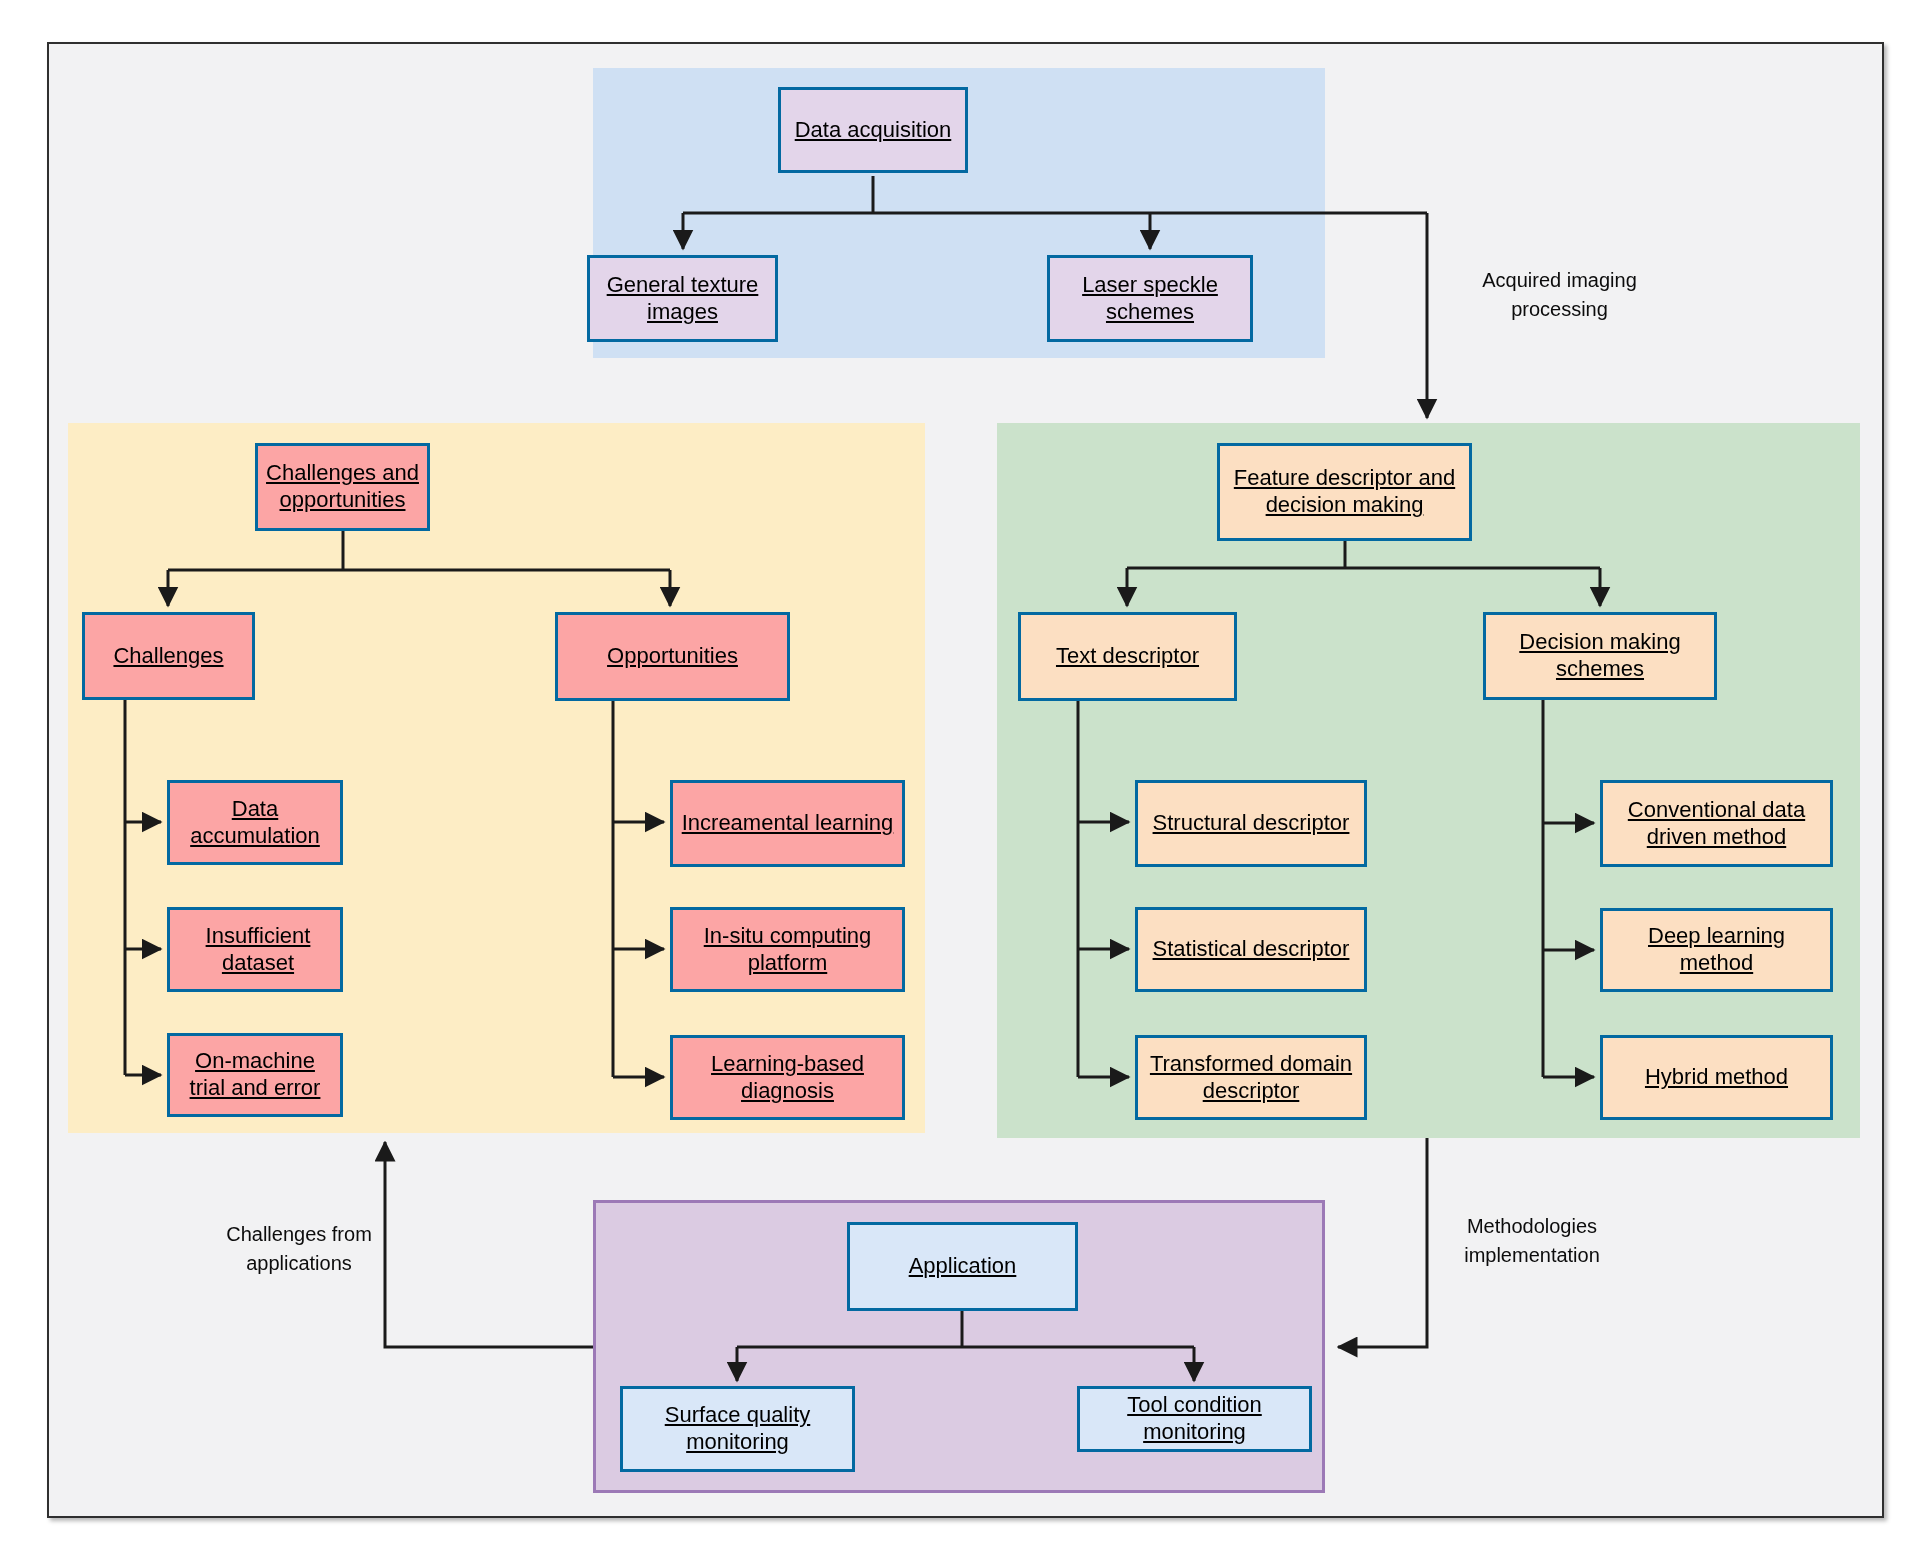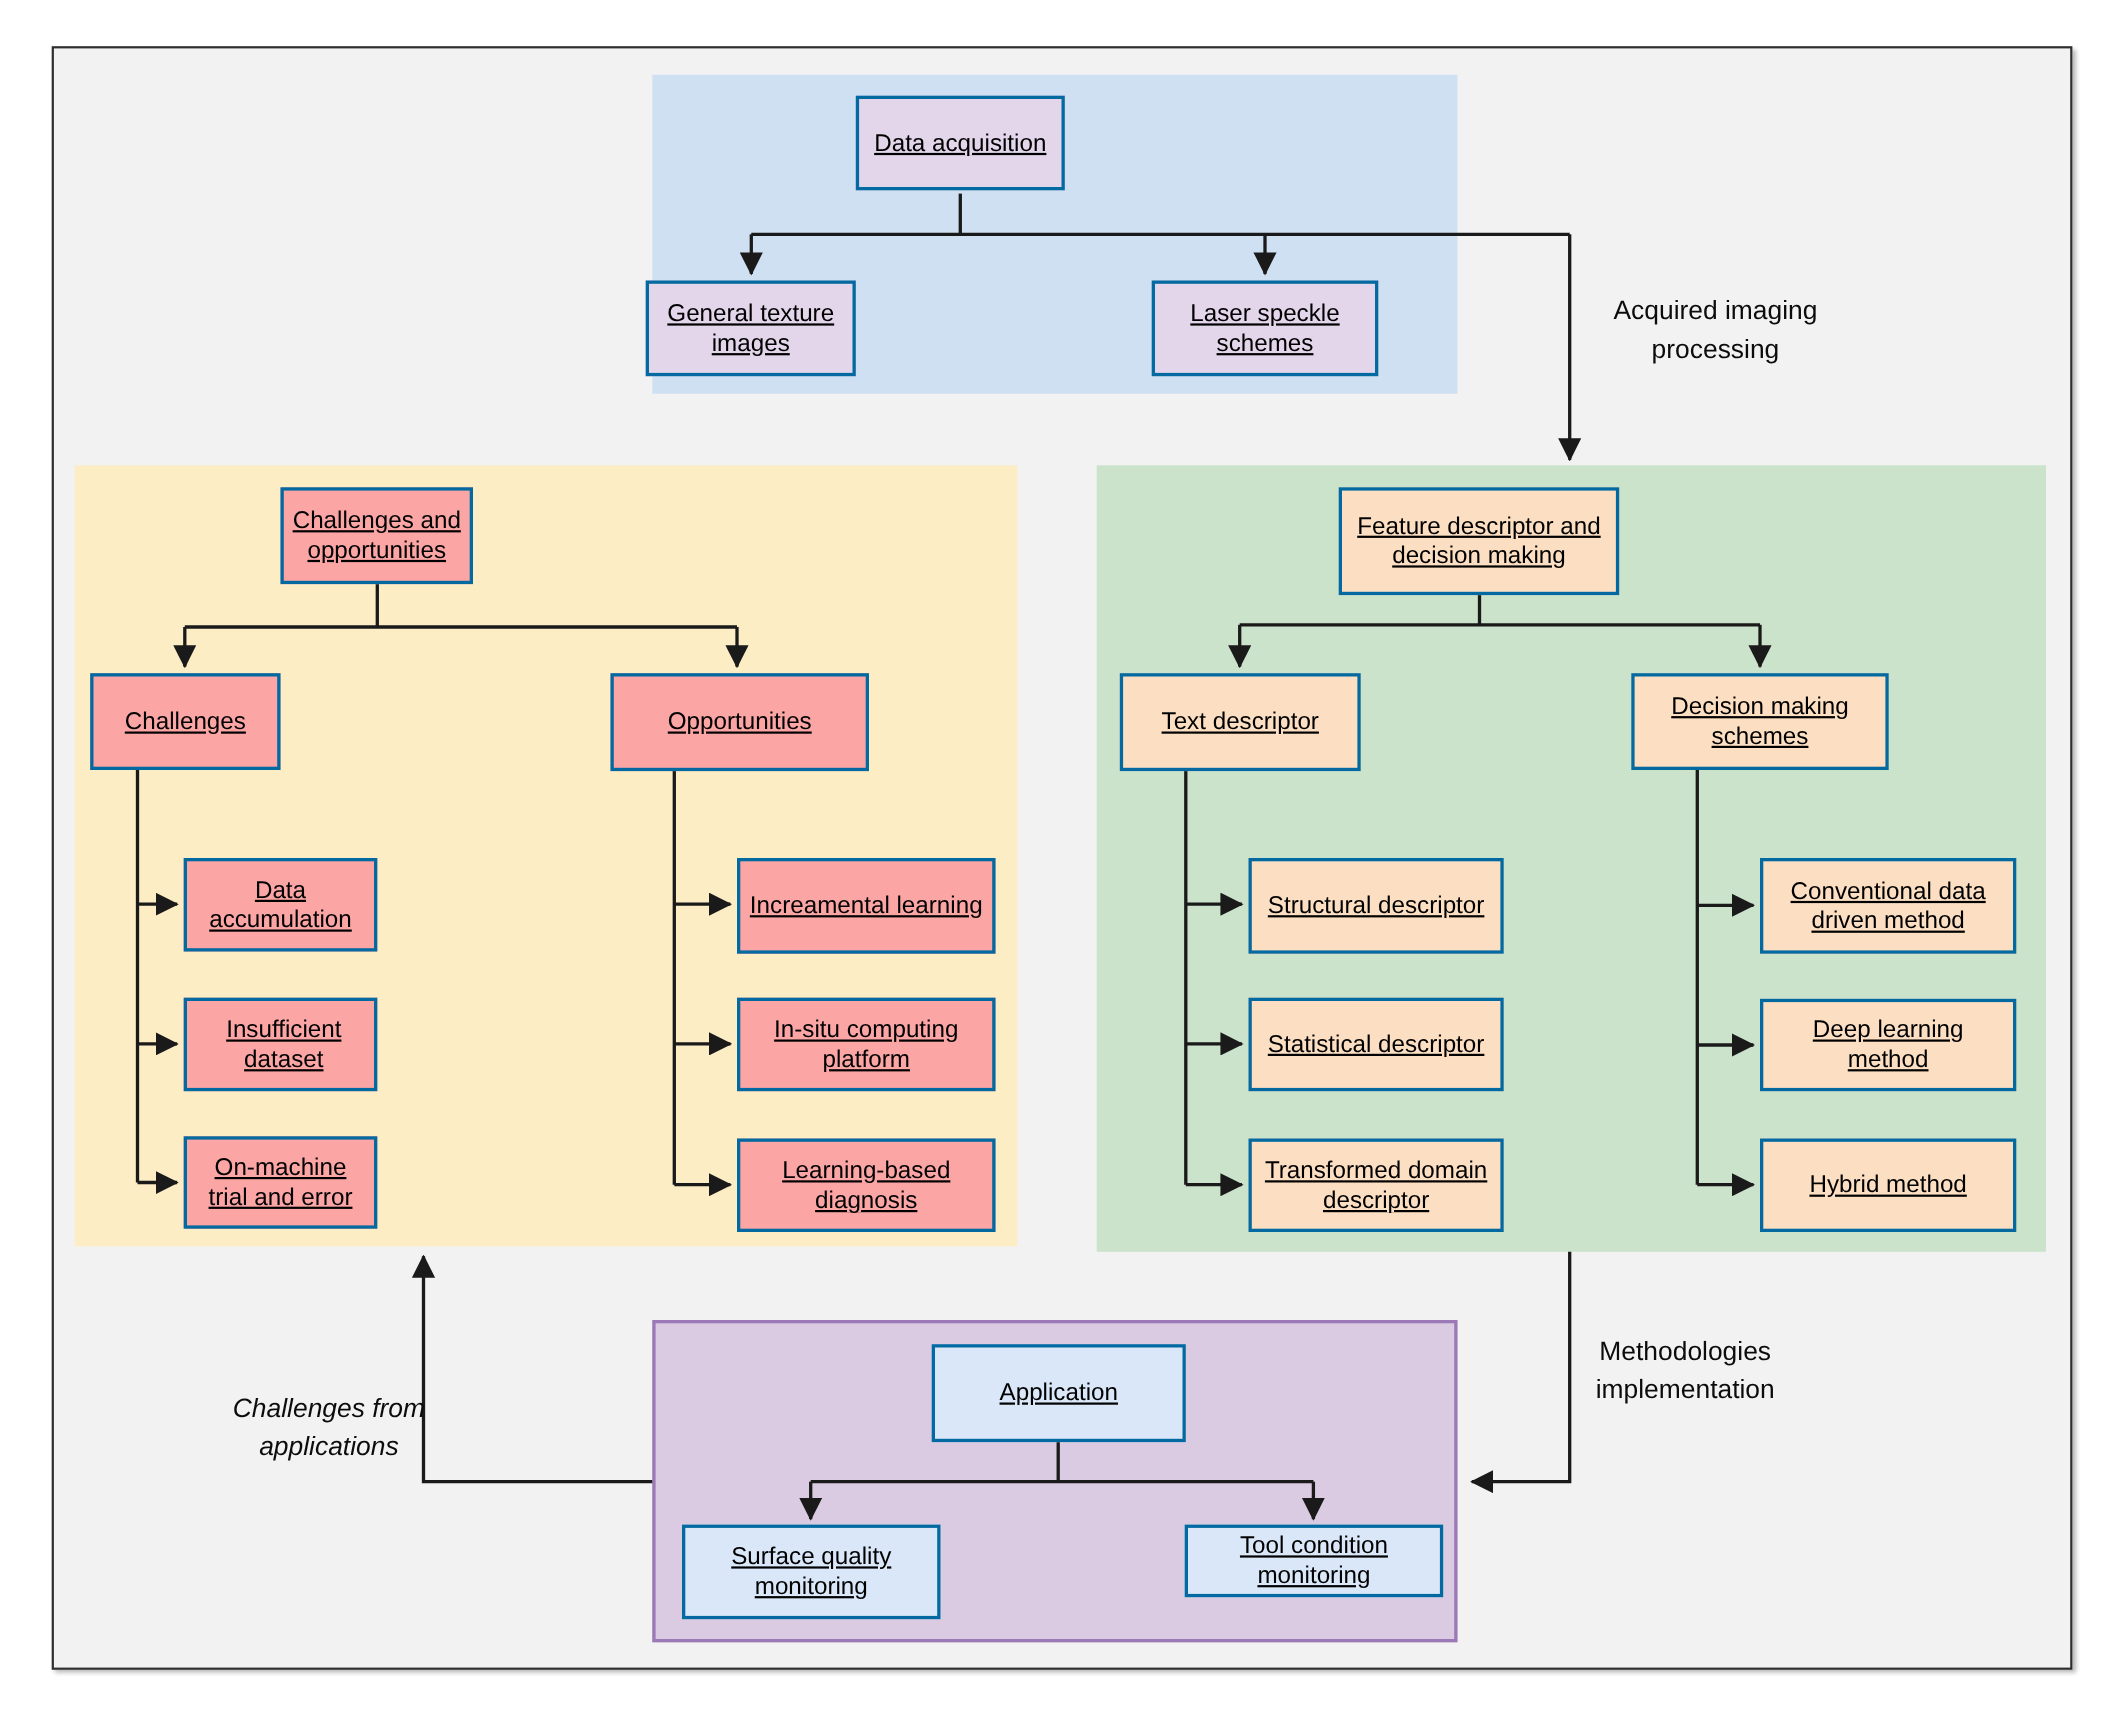--- a/index.html
+++ b/index.html
@@ -33,21 +33,21 @@
     padding:2px 6px;
     text-decoration:underline;
   }
   .fill-lavender{background:#e3d5ea;}
   .fill-green{background:#fca5a5;}
   .fill-peach{background:#fcdfc2;}
   .fill-blue{background:#d9e7f8;}
   .edge-label{
     position:absolute;
     text-align:center;
-    font-size:24px;
+    font-size:20px;
     line-height:1.45;
     color:#0c0c0c;
   }
   svg.connectors{position:absolute;left:0;top:0;pointer-events:none;}
   svg.connectors polyline, svg.connectors line{
     fill:none;stroke:#1a1a1a;stroke-width:3;
   }
 </style>
 </head>
 <body>
@@ -132,15 +132,15 @@
   <div class="node fill-peach" style="left:1600px;top:780px;width:233px;height:87px;">Conventional data driven method</div>
   <div class="node fill-peach" style="left:1600px;top:908px;width:233px;height:84px;">Deep learning method</div>
   <div class="node fill-peach" style="left:1600px;top:1035px;width:233px;height:85px;">Hybrid method</div>
 
   <div class="node fill-blue" style="left:847px;top:1222px;width:231px;height:89px;">Application</div>
   <div class="node fill-blue" style="left:620px;top:1386px;width:235px;height:86px;">Surface quality monitoring</div>
   <div class="node fill-blue" style="left:1077px;top:1386px;width:235px;height:66px;">Tool condition monitoring</div>
 
   <div class="edge-label" style="left:1437px;top:266px;width:245px;">Acquired imaging processing</div>
   <div class="edge-label" style="left:1412px;top:1212px;width:240px;">Methodologies implementation</div>
-  <div class="edge-label" style="left:179px;top:1264px;width:240px;font-style:italic;">Challenges from applications</div>
+  <div class="edge-label" style="left:179px;top:1220px;width:240px;">Challenges from applications</div>
 
 </div>
 
 </body></html>

